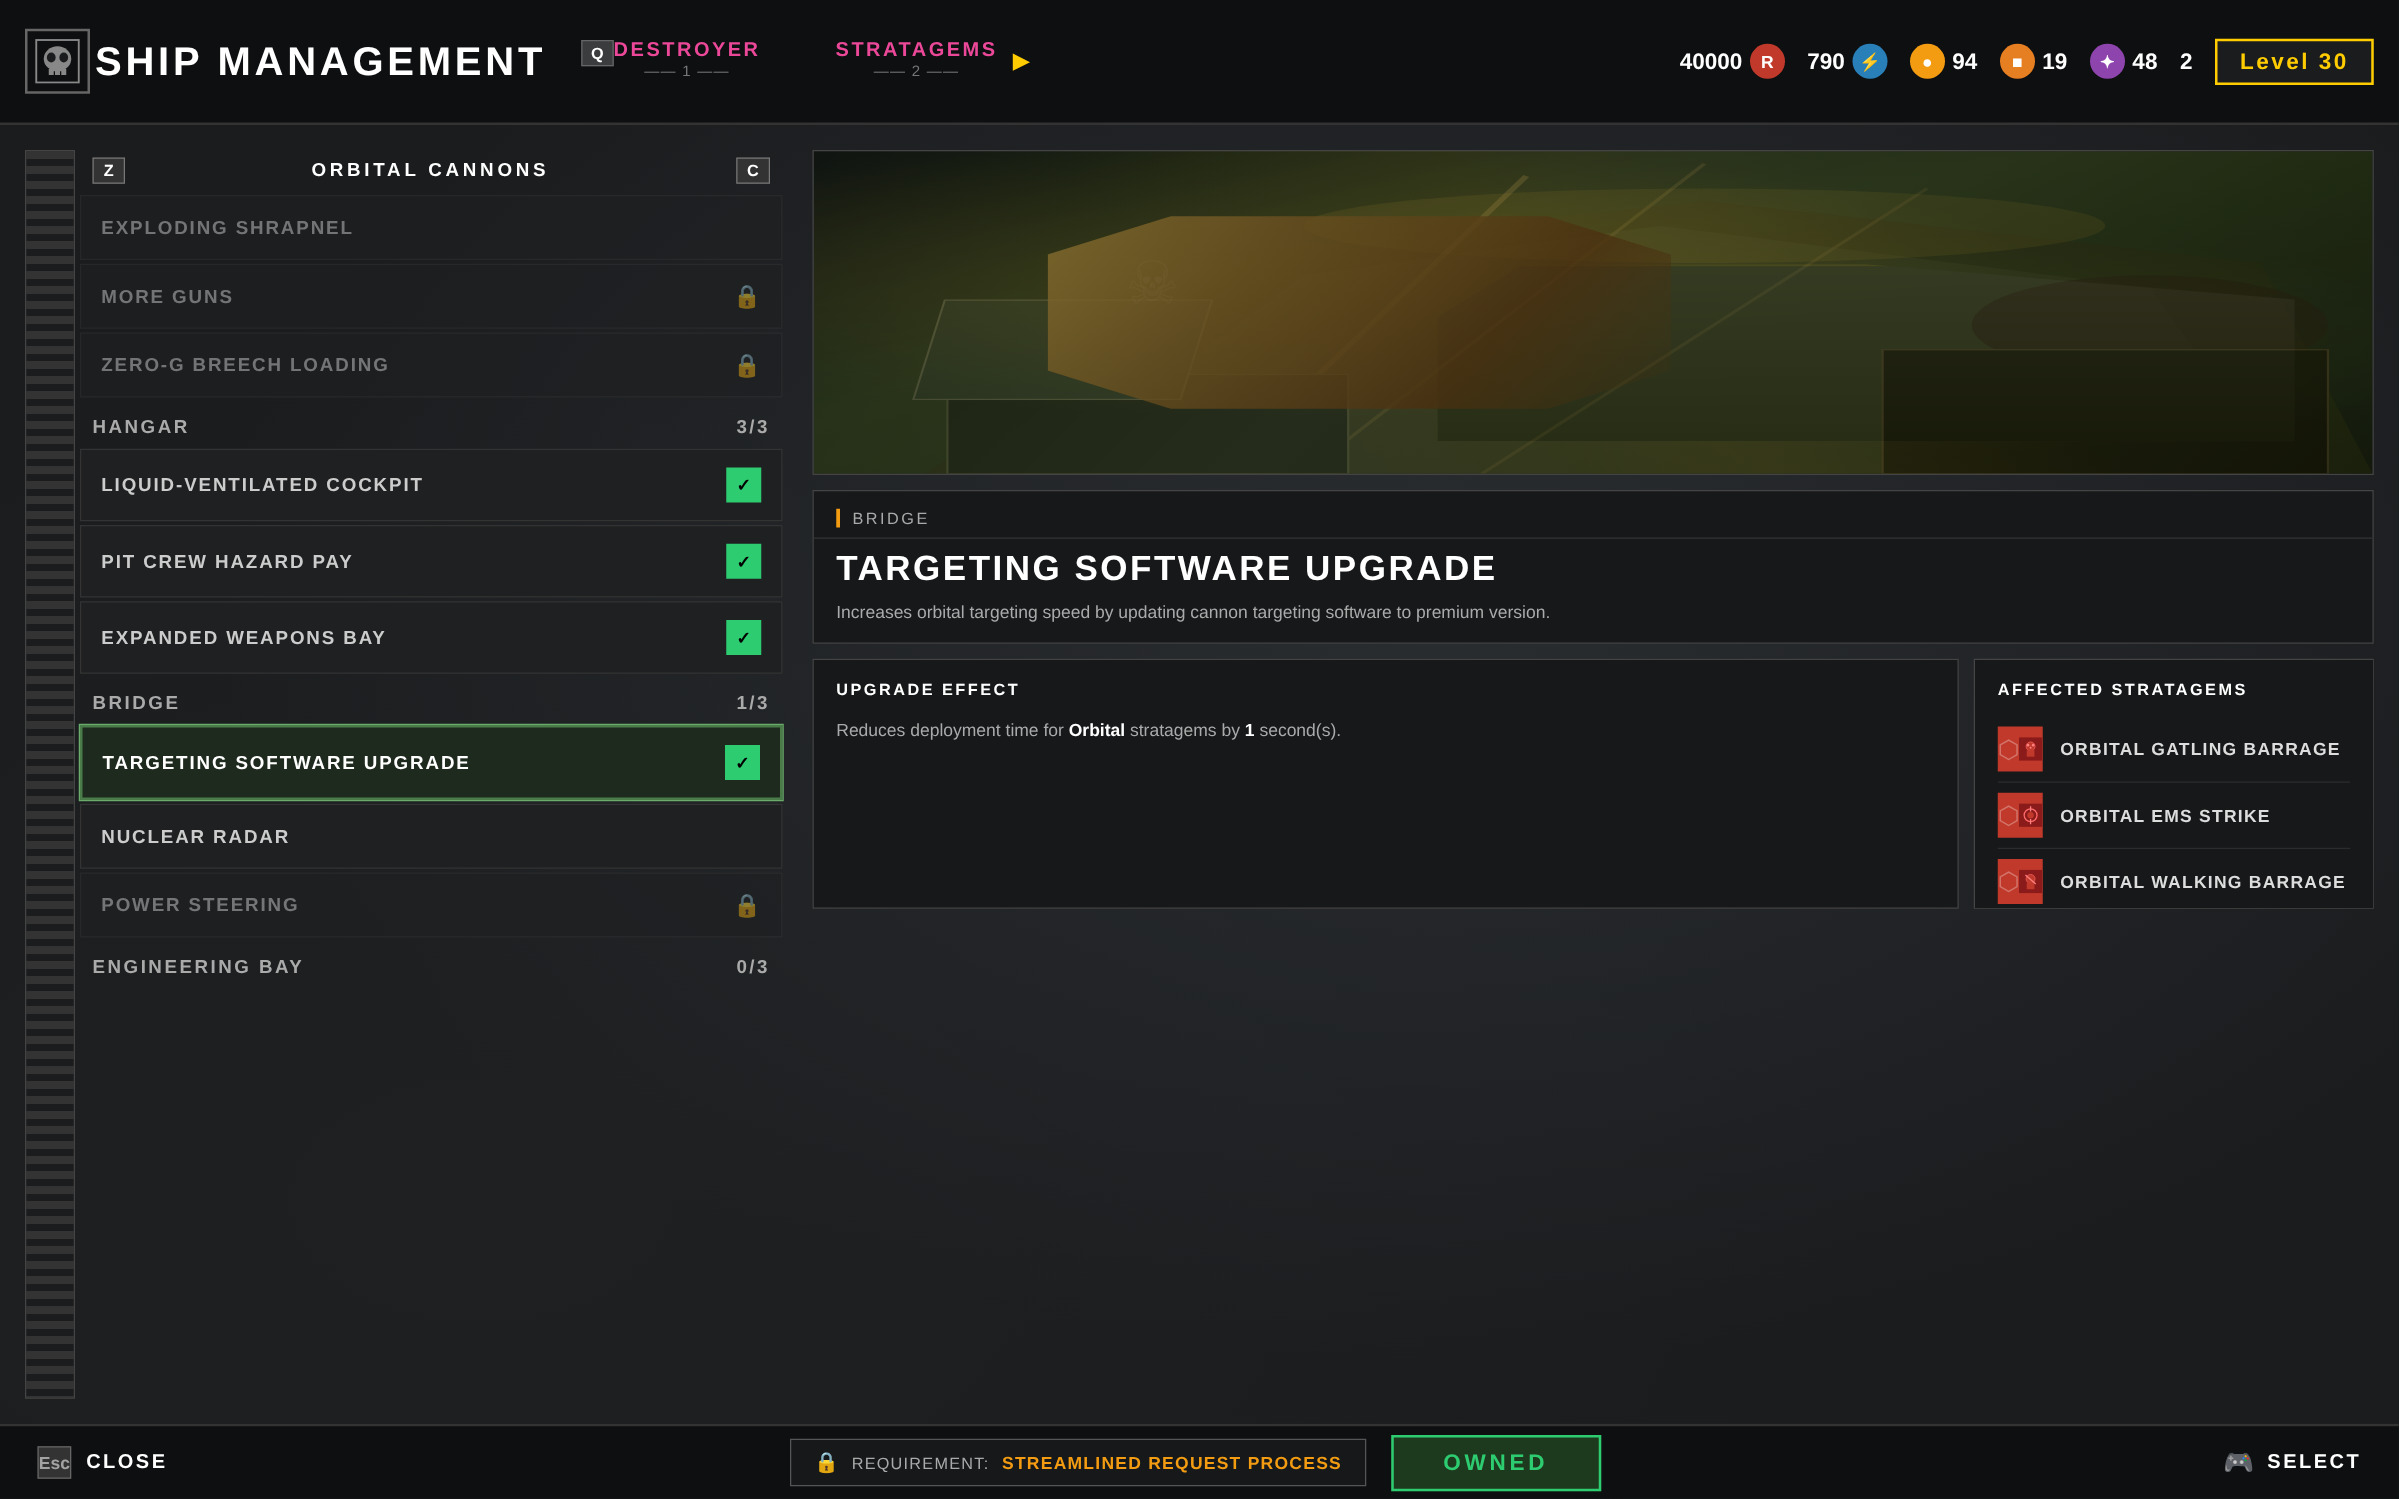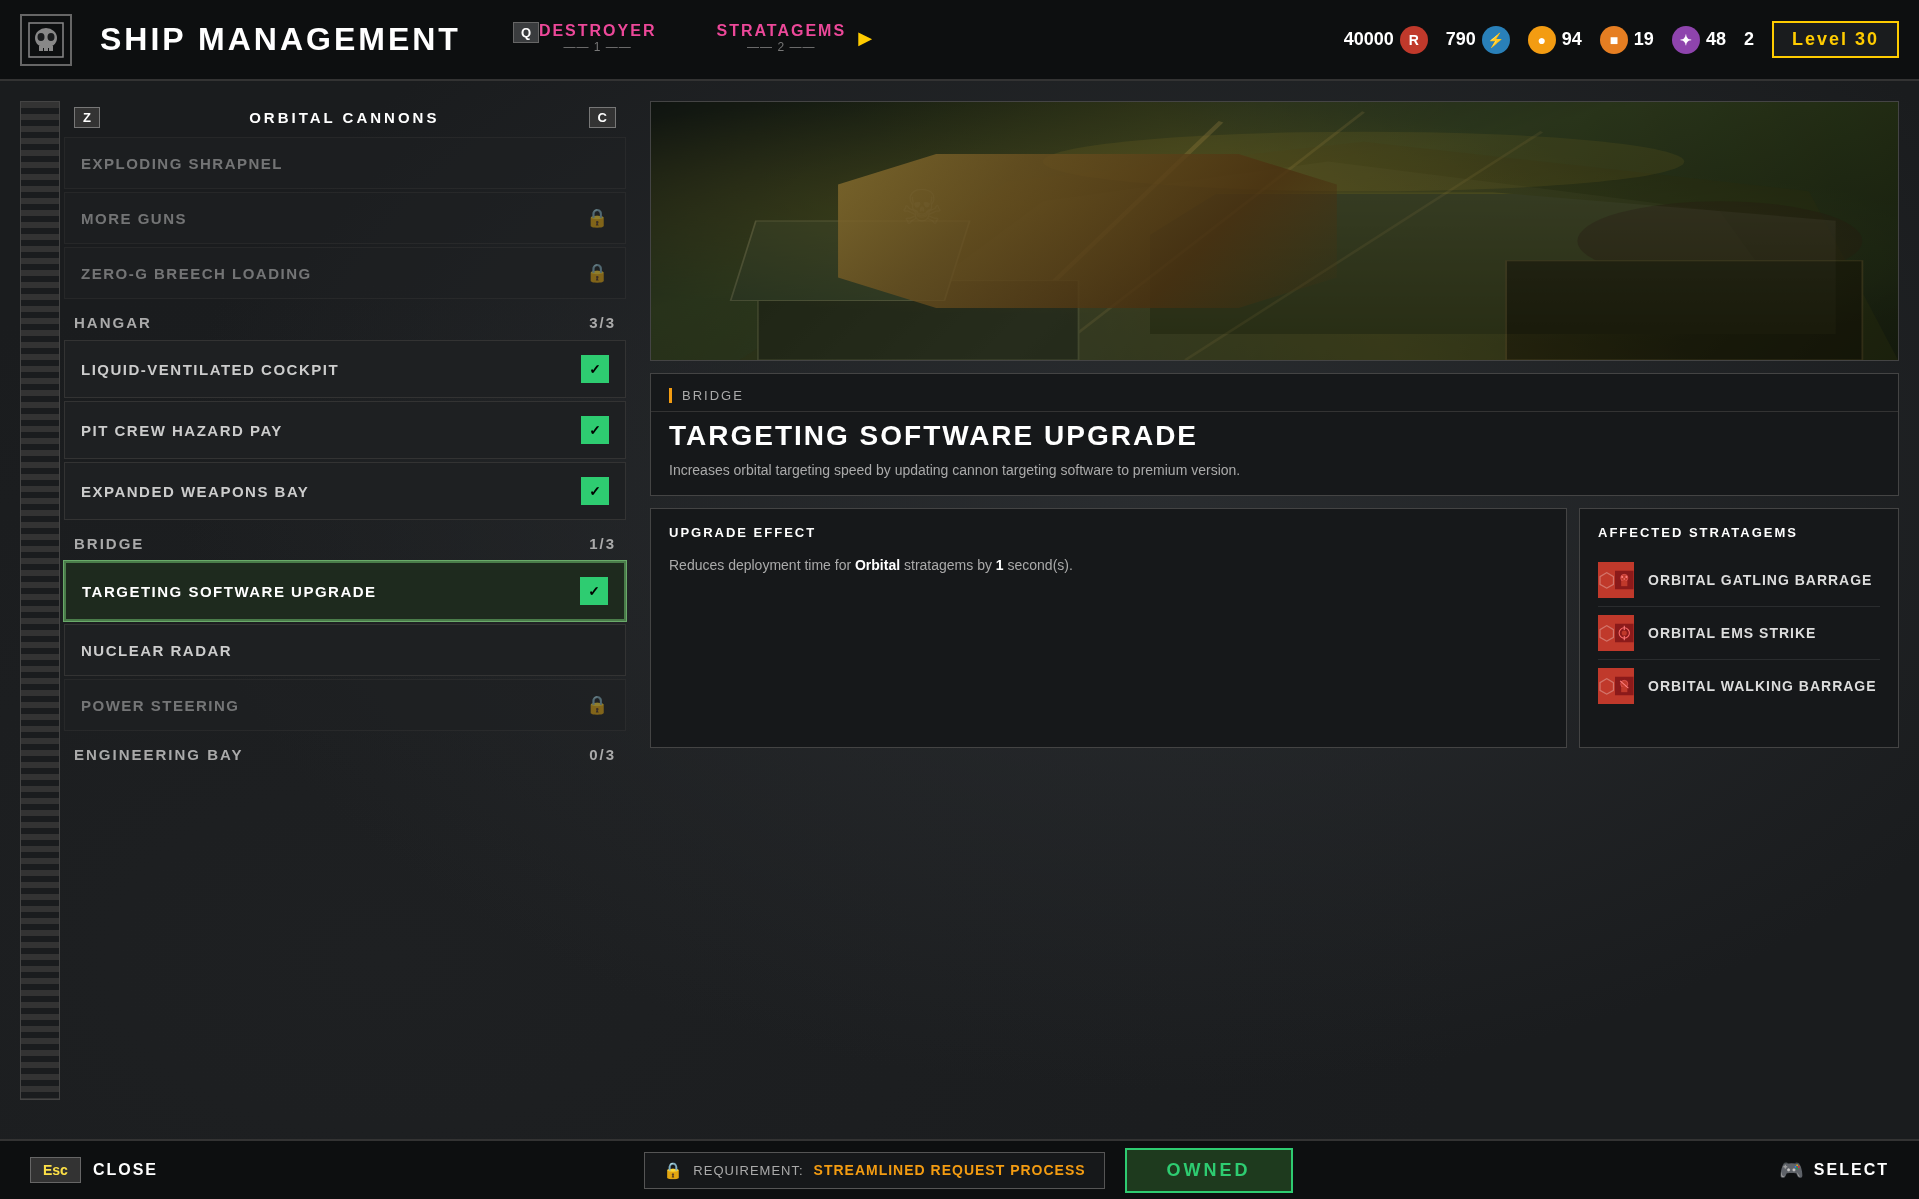--- a/index.html
+++ b/index.html
@@ -29,23 +29,23 @@
       width: 100%;
       height: 100%;
     }
 
     
     .topbar {
       display: flex;
       align-items: center;
       background: #0d0f10;
       border-bottom: 2px solid #333;
-      height: 81px;
+      height: 100px;
       padding: 0 20px;
-      gap: 28px;
+      gap: 4px;
     }
 
     .skull-icon {
       width: 52px;
       height: 52px;
       border: 2px solid #666;
       display: flex;
       align-items: center;
       justify-content: center;
       font-size: 26px;
@@ -386,21 +386,21 @@
     .item-description {
       font-size: 14px;
       color: #aaa;
       padding: 4px 18px 14px;
       line-height: 1.5;
     }
 
     .details-row {
       display: flex;
       gap: 12px;
-      height: 240px;
+      height: 200px;
     }
 
     .upgrade-effect-box {
       flex: 1;
       background: #16181a;
       border: 1px solid #444;
       padding: 16px 18px;
     }
 
     .box-title {
@@ -485,24 +485,24 @@
     }
 
     .bottom-left {
       display: flex;
       align-items: center;
       gap: 12px;
     }
 
     .key-badge {
       background: #333;
-      color: #fde047;
+      color: #a3a3a3;
       font-size: 14px;
       font-weight: bold;
-      padding: 4px 12px;
+      padding: 4px 0;
       border: 1px solid #666;
     }
 
     .bottom-label {
       font-size: 16px;
       font-weight: bold;
       letter-spacing: 2px;
       color: #fff;
       text-transform: uppercase;
     }

